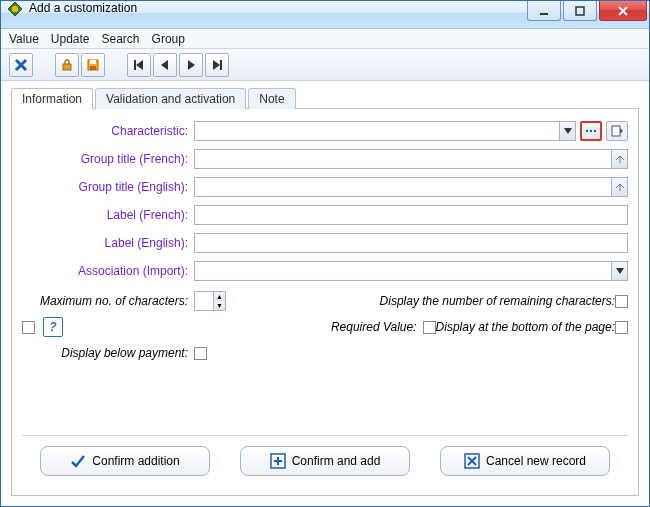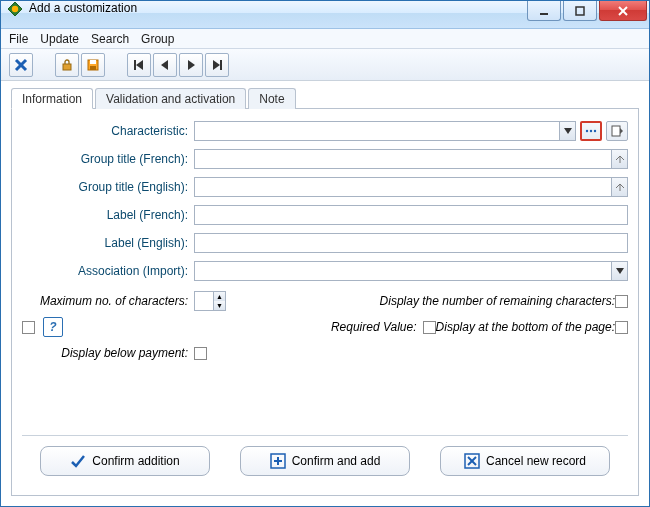--- a/index.html
+++ b/index.html
@@ -111,21 +111,21 @@
     position: relative;
     display: flex; flex-direction: column;
   }
   
   .form-row {
     display: flex; align-items: center;
     margin-bottom: 4px; height: 24px;
   }
   .form-row .lbl {
     width: 172px; text-align: right; padding-right: 6px;
-    color: #0c4a6e;
+    color: #6d28d9;
   }
   .ctrl {
     flex: 1;
     height: 20px;
     border: 1px solid #a7b3c3;
     background: #fff;
   }
   .combo {
     display: flex; align-items: stretch;
   }
@@ -206,21 +206,21 @@
       <div class="win-btn close">
           <svg width="12" height="12">
             <line x1="2" y1="2" x2="10" y2="10" stroke="#fff" stroke-width="2"></line>
             <line x1="10" y1="2" x2="2" y2="10" stroke="#fff" stroke-width="2"></line>
           </svg>
         </div>
     </div>
   </div>
 
   <div class="menubar">
-    <span>File</span>
+    <span>Value</span>
     <span>Update</span>
     <span>Search</span>
     <span>Group</span>
   </div>
 
   <div class="toolbar">
     <div class="tool-btn">
       <svg width="14" height="14">
           <line x1="2" y1="2" x2="12" y2="12" stroke="#1c5fb3" stroke-width="3"></line>
           <line x1="12" y1="2" x2="2" y2="12" stroke="#1c5fb3" stroke-width="3"></line>

